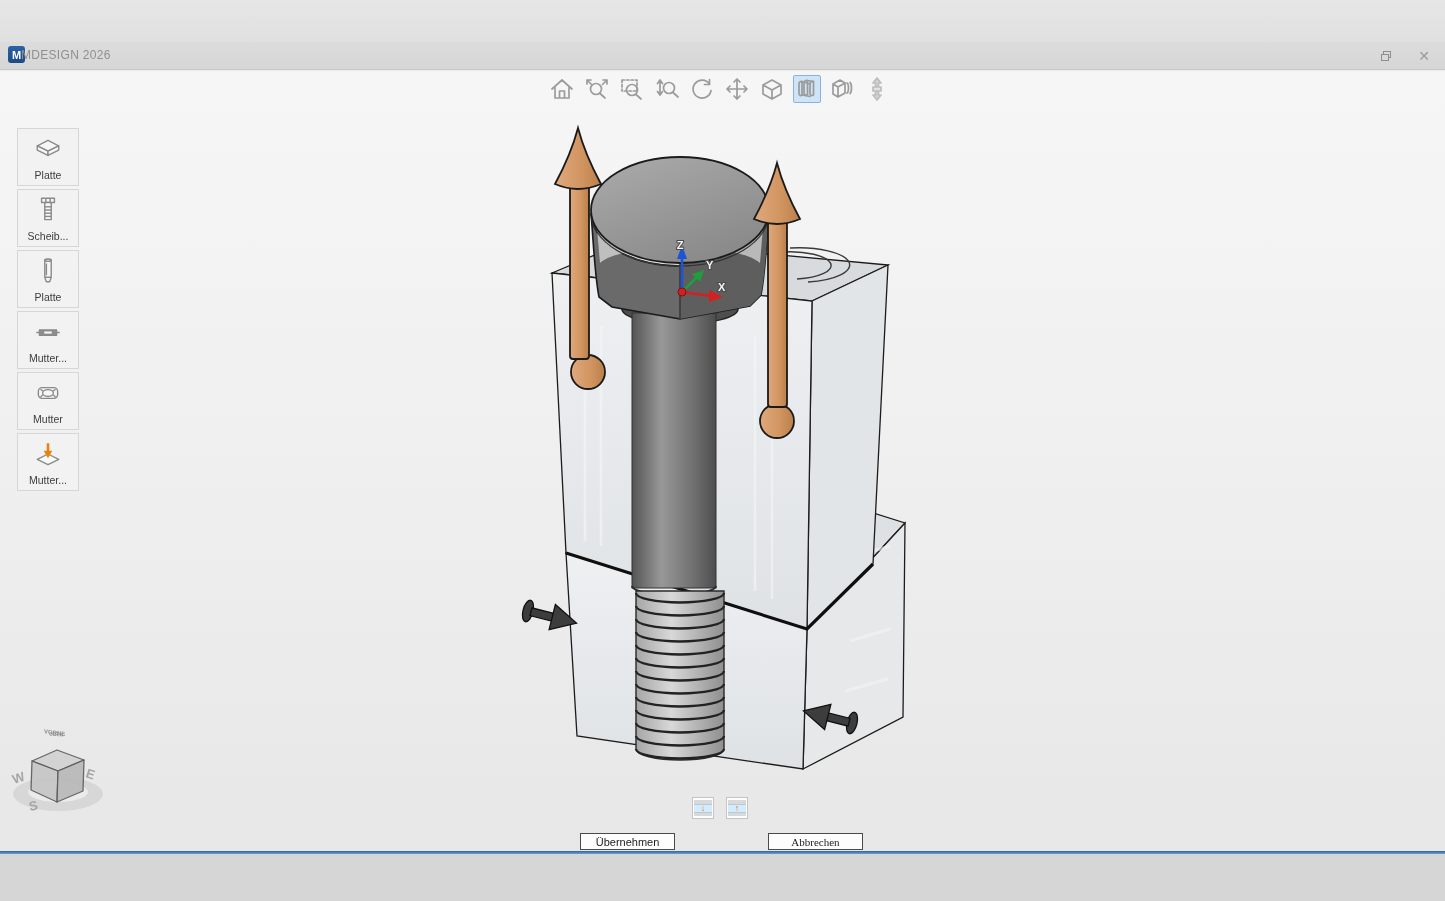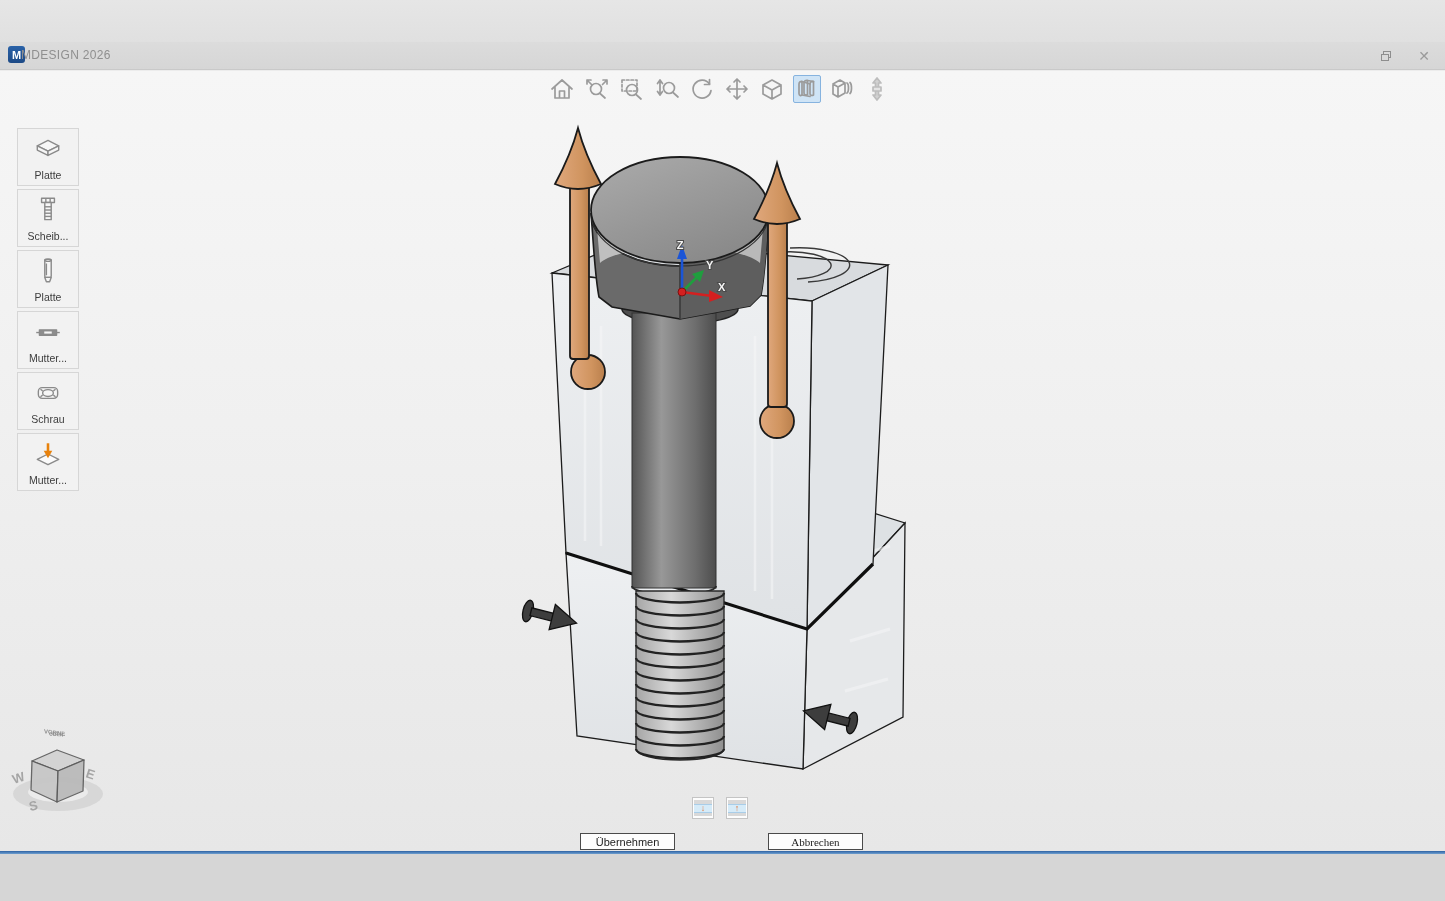--- a/index.html
+++ b/index.html
@@ -333,21 +333,21 @@
       <span class="ic">
           <svg width="30" height="26" viewBox="0 0 28 24">
         <rect x="5" y="7" width="18" height="10" rx="3.5"></rect>
             <ellipse cx="14" cy="12" rx="5" ry="3.2"></ellipse>
         <line x1="7" y1="8.5" x2="9" y2="10"></line>
             <line x1="21" y1="8.5" x2="19" y2="10"></line>
         <line x1="7" y1="15.5" x2="9" y2="14"></line>
             <line x1="21" y1="15.5" x2="19" y2="14"></line>
       </svg>
         </span>
-      <span class="lbl">Schrau</span>
+      <span class="lbl">Mutter</span>
     </div>
     <div class="side-btn">
       <span class="ic">
           <svg width="30" height="28" viewBox="0 0 28 26">
         <polygon points="4,18 14,13 24,18 14,23" fill="#fbfbfb"></polygon>
         <line x1="14" y1="3" x2="14" y2="11" stroke="#e8820c" stroke-width="2.4"></line>
         <polygon points="10,10 18,10 14,17" fill="#e8820c" stroke="none"></polygon>
       </svg>
         </span>
       <span class="lbl">Mutter...</span>

